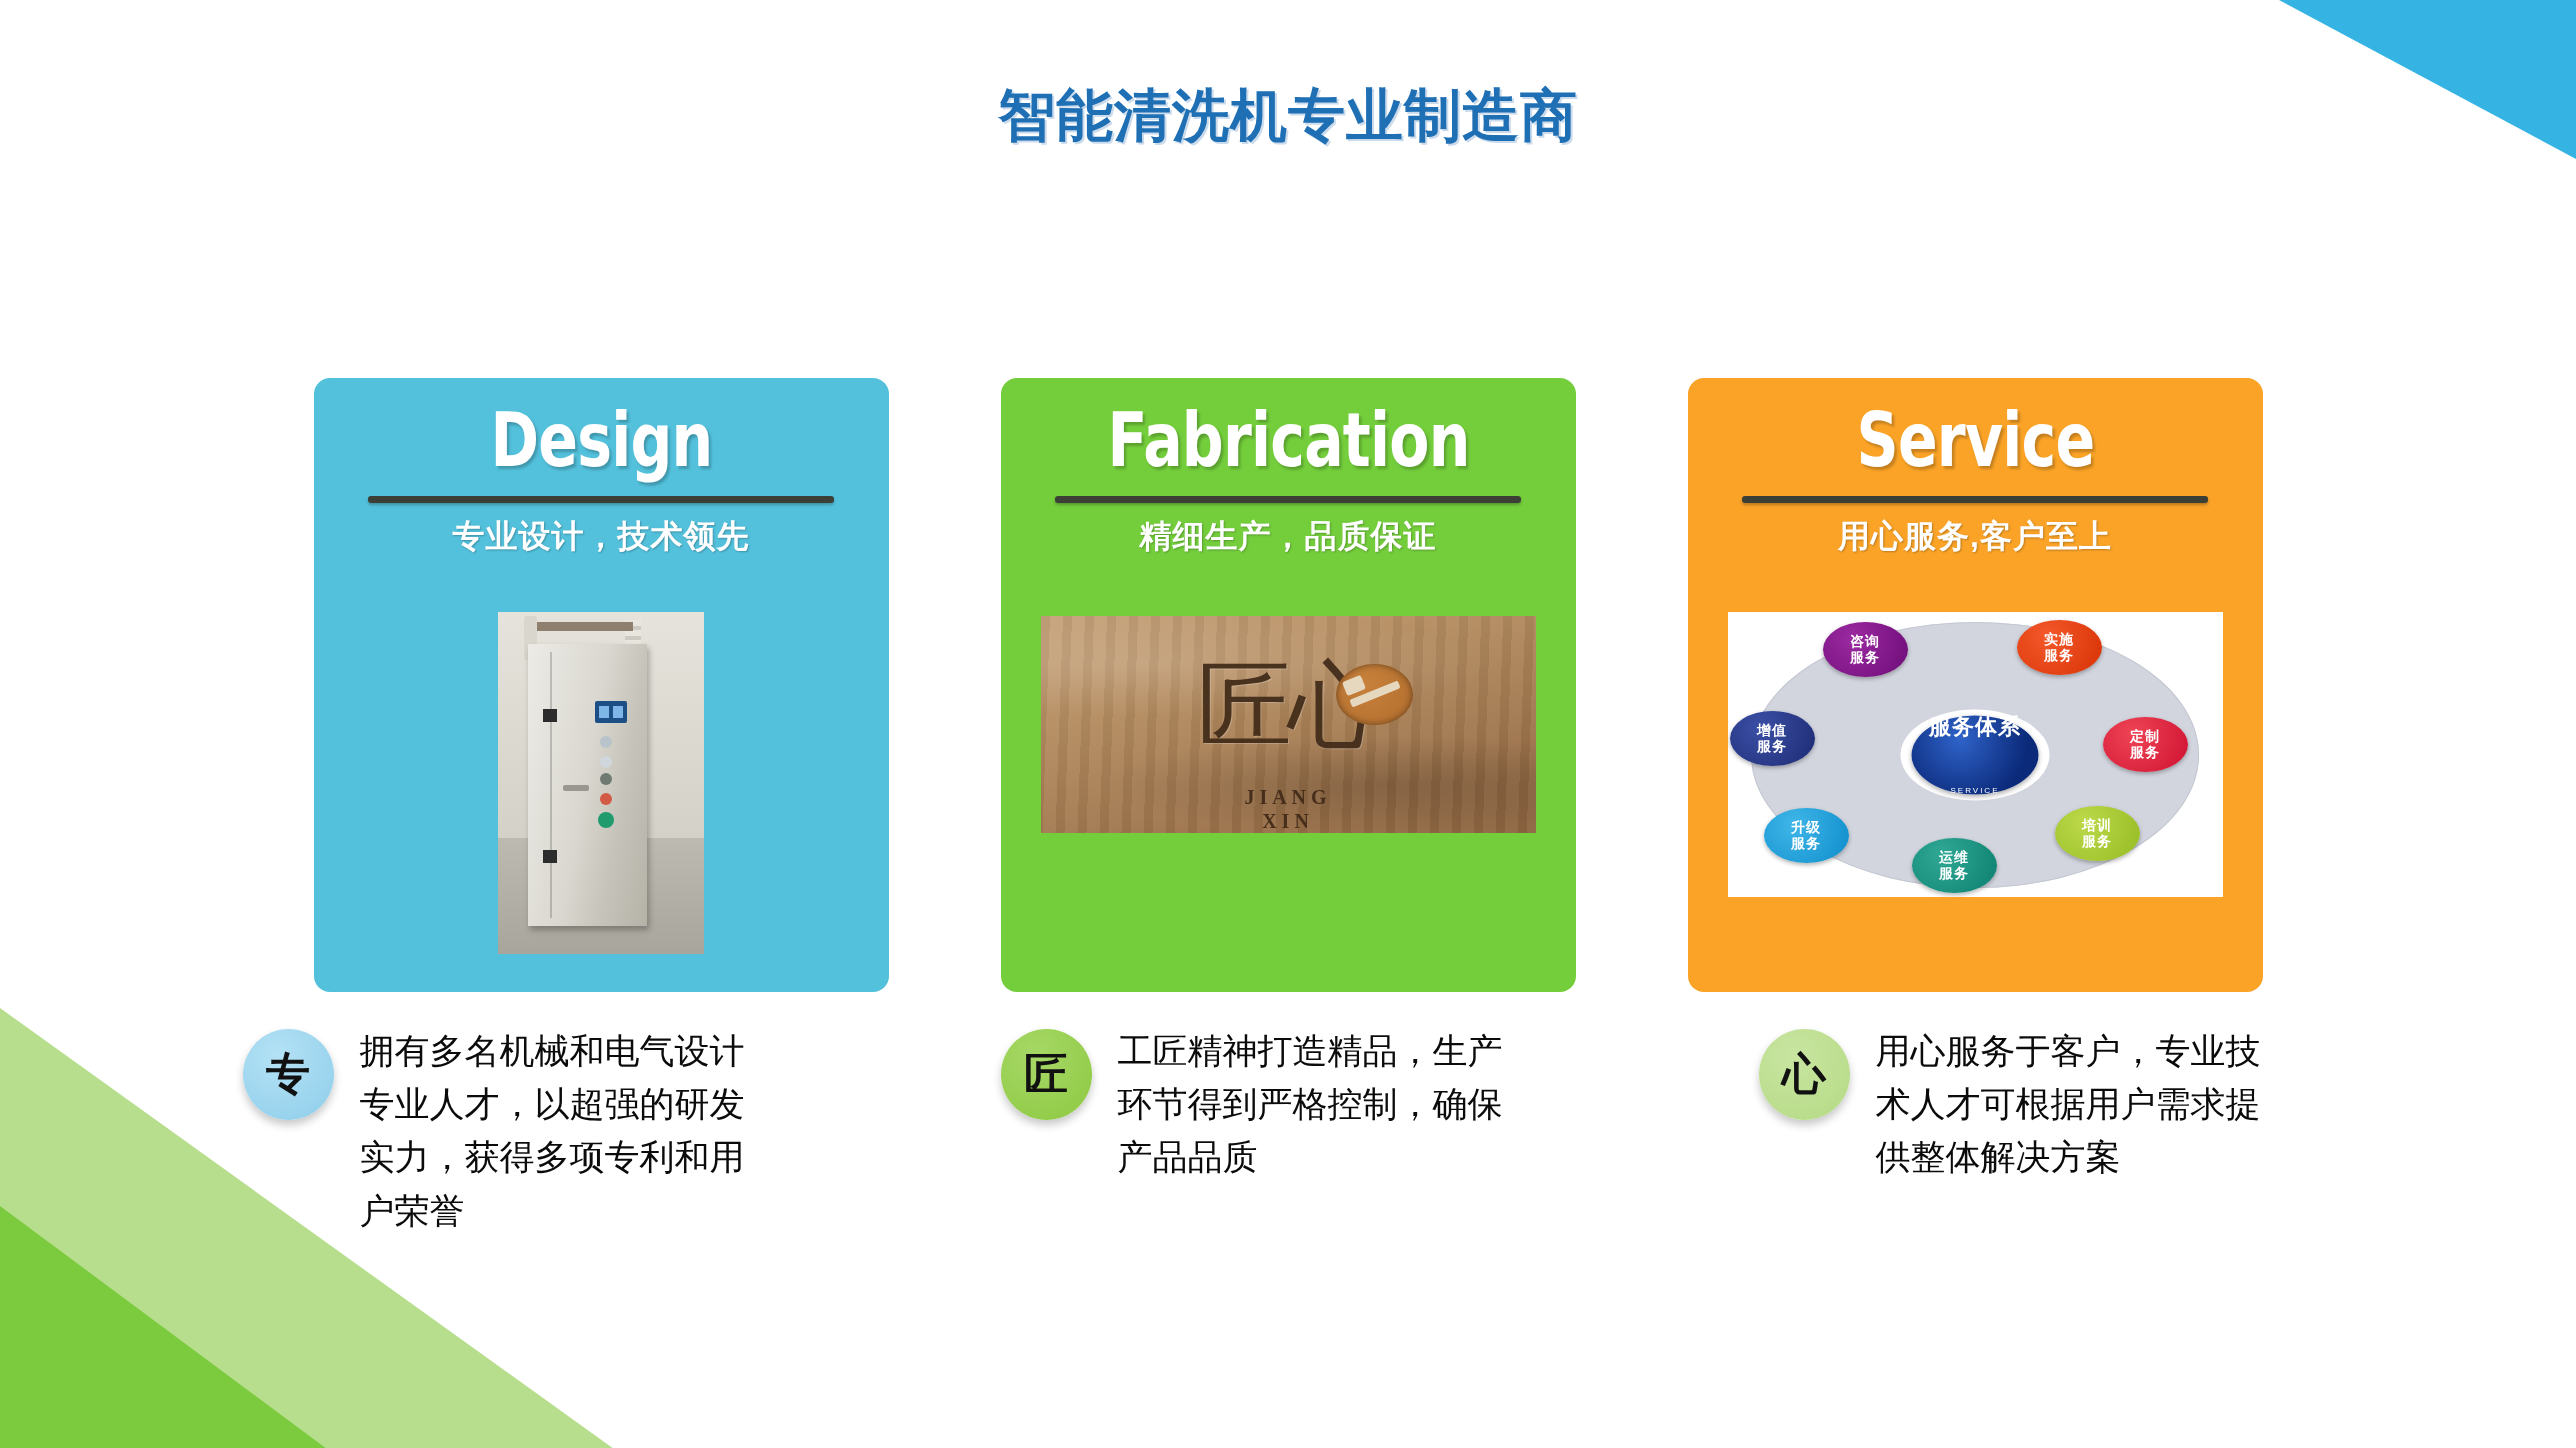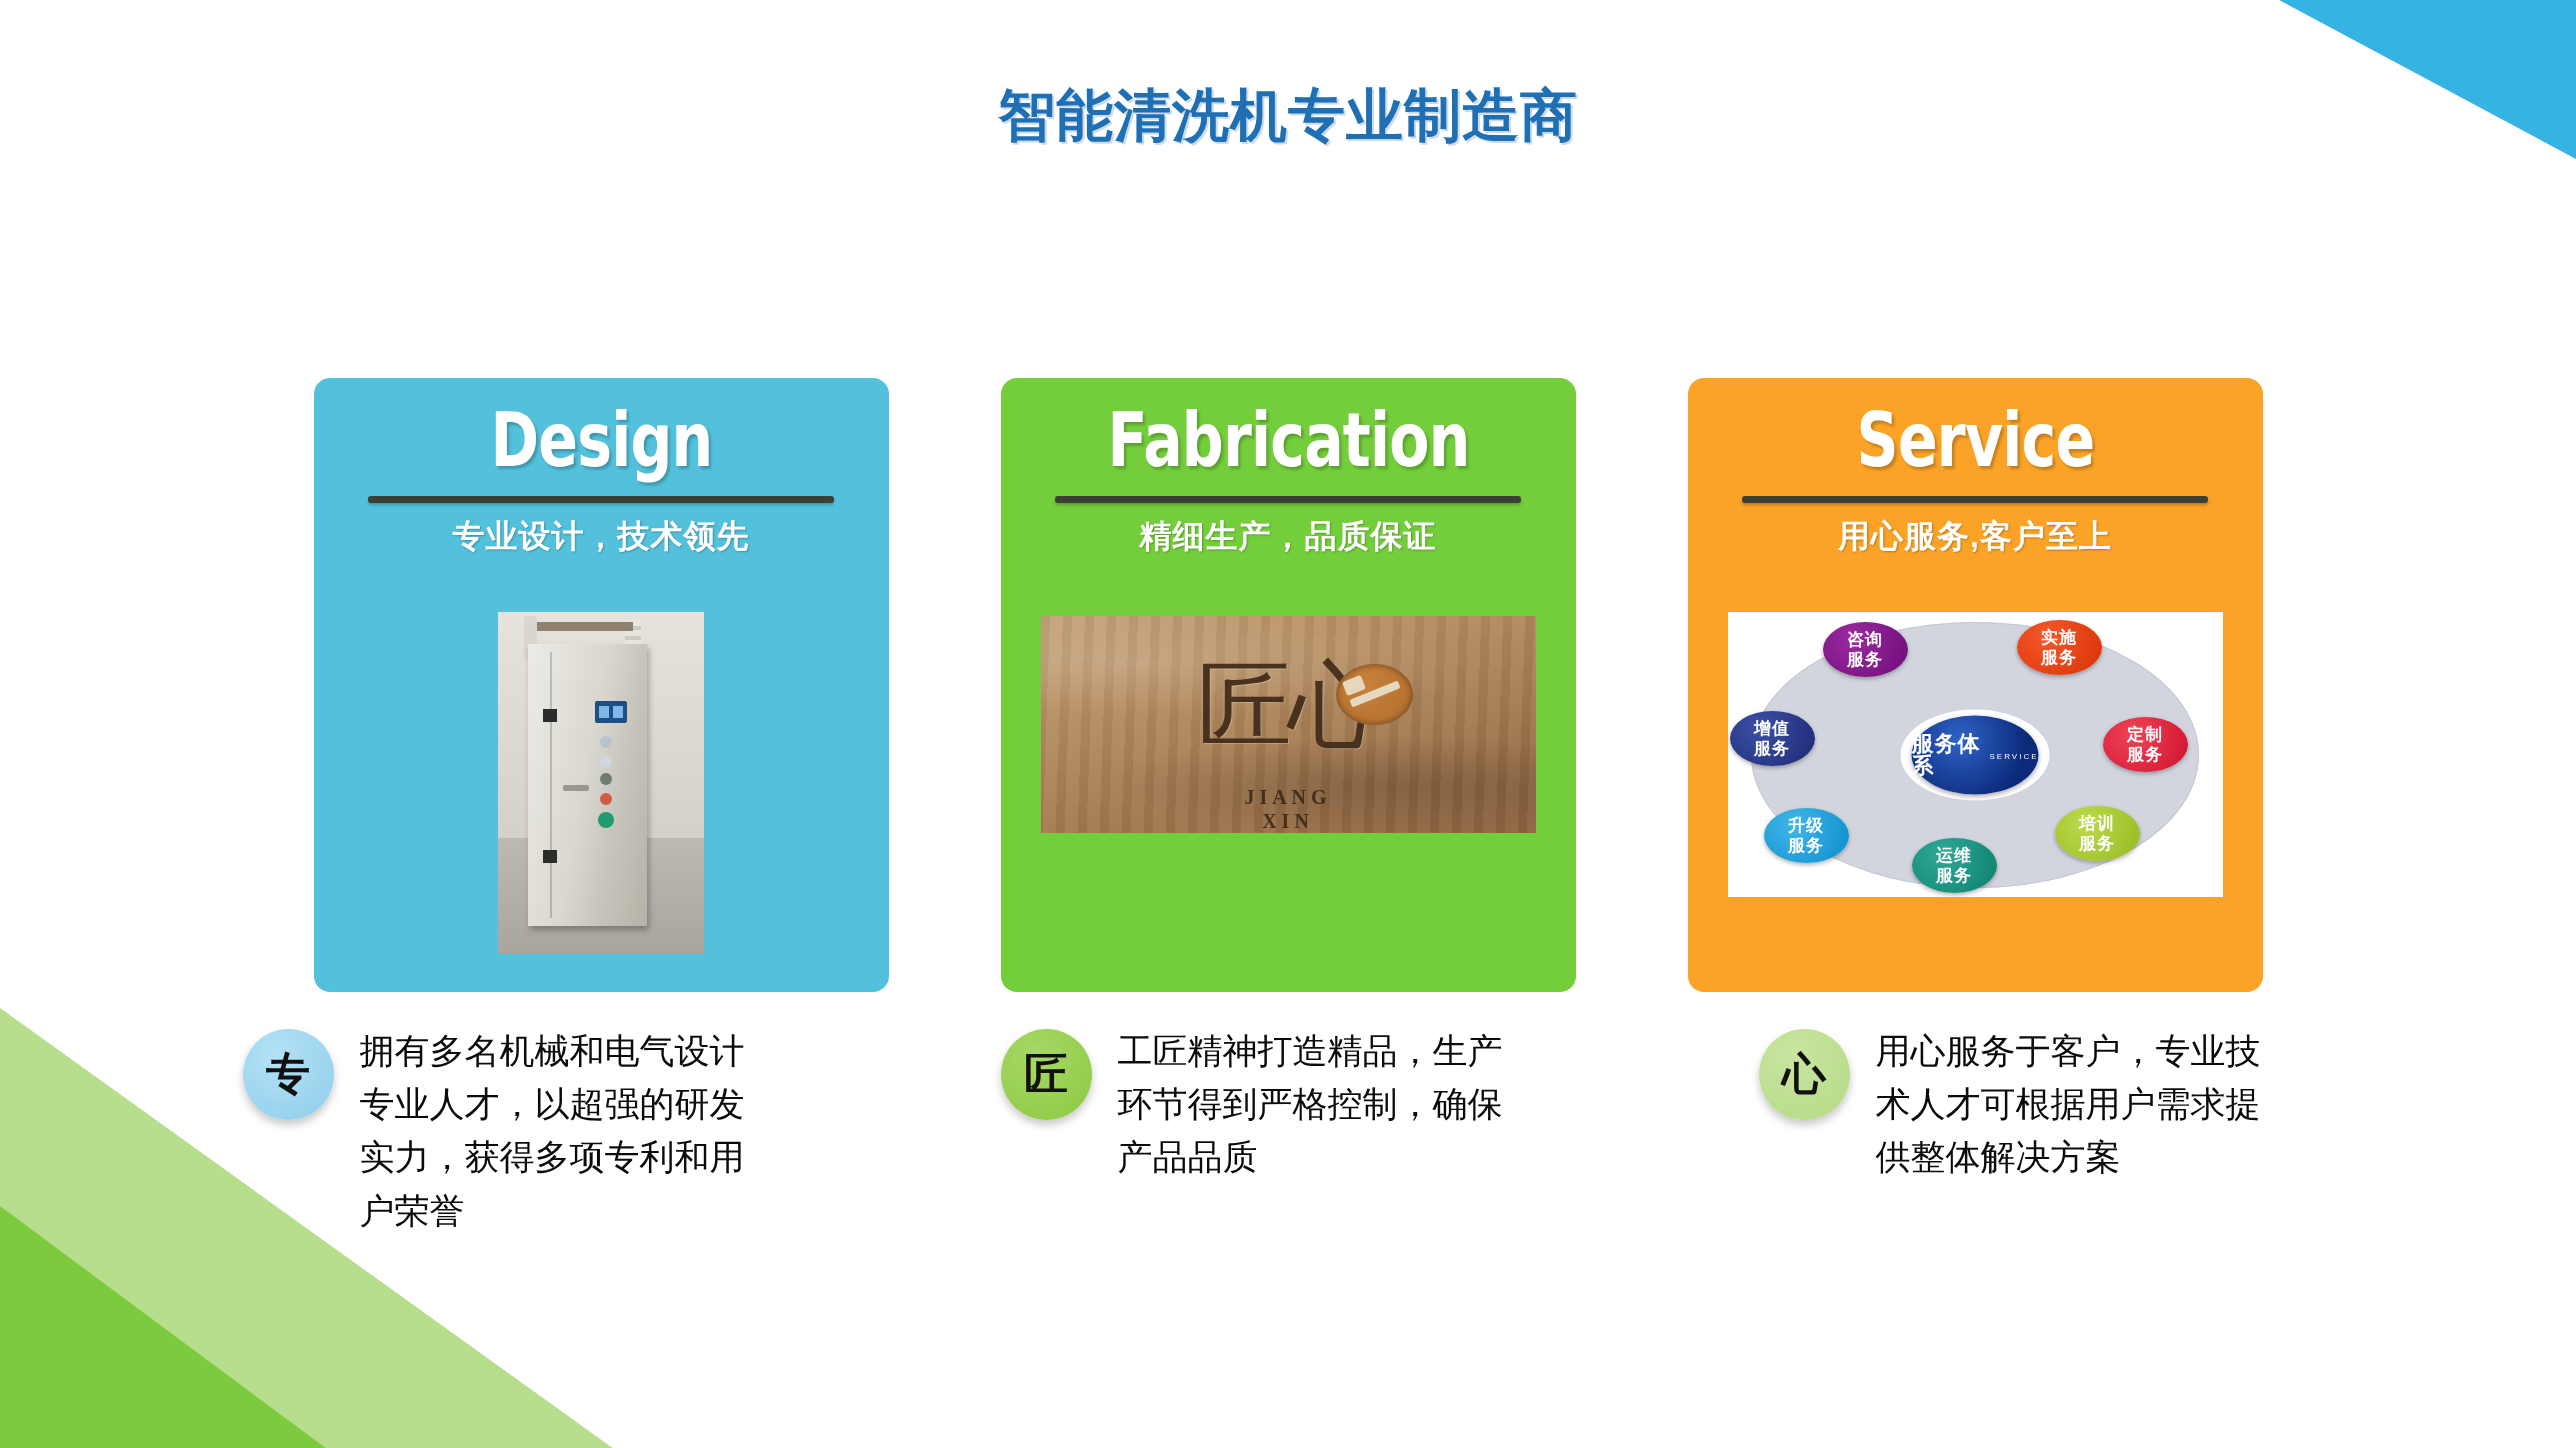--- a/index.html
+++ b/index.html
@@ -173,31 +173,31 @@
     box-shadow:inset 0 0 0 1px #c4c8d2;
   }
   .wheel-hole{
     position:absolute;left:50%;top:50%;transform:translate(-50%,-50%);
     width:149px;height:91px;border-radius:50%;background:#ffffff;
   }
   .hub{
     position:absolute;left:50%;top:50%;transform:translate(-50%,-50%);
     width:127px;height:79px;border-radius:50%;
     background:radial-gradient(circle at 38% 30%,#2f63c9,#0b2a7a 70%);
-    color:#fff;display:flex;
-    align-items:center;justify-content:center;line-height:1;
+    color:#fff;display:flex;flex-direction:column;
+    align-items:center;justify-content:space-between;line-height:1;
     box-shadow:0 2px 5px rgba(0,0,0,.35);
   }
   .hub .cn{font-size:22px;font-weight:700;letter-spacing:1px;}
   .hub .en{font-size:8px;letter-spacing:2px;margin-top:3px;}
   .node{
     position:absolute;width:85px;height:55px;border-radius:50%;
     color:#fff;display:flex;flex-direction:column;
     align-items:center;justify-content:center;line-height:1.12;
-    font-size:17px;font-weight:700;letter-spacing:1px;
+    font-size:14px;font-weight:700;letter-spacing:1px;
     box-shadow:0 2px 4px rgba(0,0,0,.3);
   }
   .node span{display:block;}
   .n-top    {left:95px; top:10px;  background:radial-gradient(circle at 35% 30%,#9b2aa0,#6d0b78);}
   .n-tr     {left:289px;top:8px;   background:radial-gradient(circle at 35% 30%,#f4582a,#d63205);}
   .n-right  {left:375px;top:105px; background:radial-gradient(circle at 35% 30%,#ee4455,#cf1030);}
   .n-br     {left:327px;top:194px; background:radial-gradient(circle at 35% 30%,#bcd94a,#95bb22);}
   .n-bottom {left:184px;top:226px; background:radial-gradient(circle at 35% 30%,#2fa894,#0d7f70);}
   .n-bl     {left:36px; top:196px; background:radial-gradient(circle at 35% 30%,#3fb6e8,#0d8ccb);}
   .n-left   {left:2px;  top:99px; background:radial-gradient(circle at 35% 30%,#3b4fa5,#1d2a73);}

